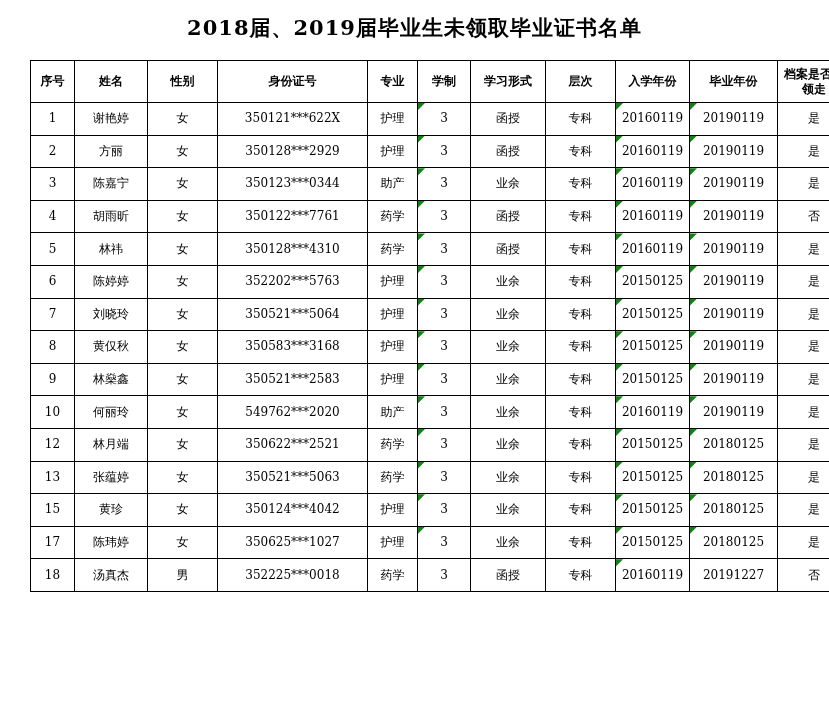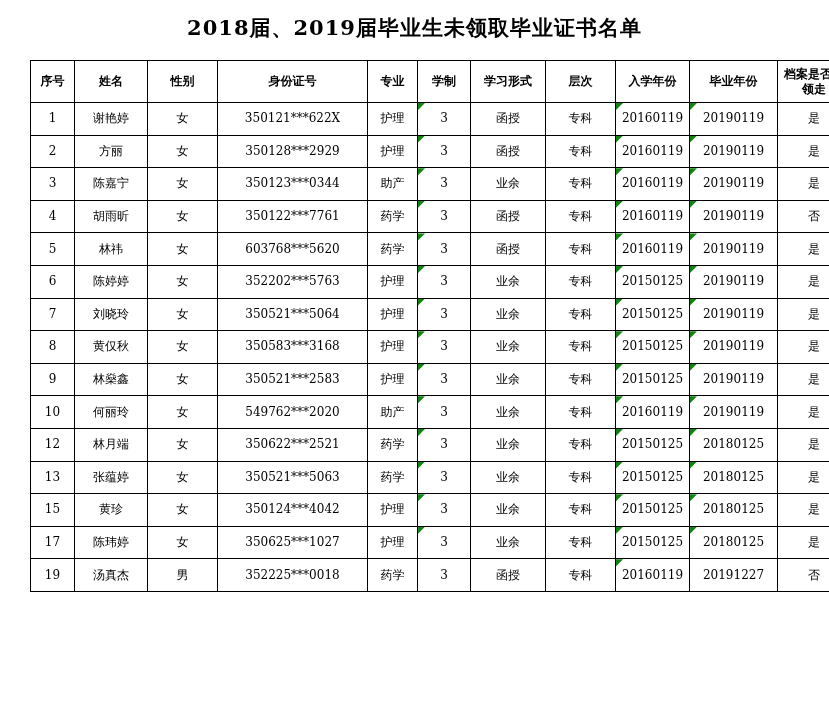--- a/index.html
+++ b/index.html
@@ -138,21 +138,21 @@
         <td>函授</td>
         <td>专科</td>
         <td>20160119<div class="flag" style="background: rgb(18, 131, 18);"></div></td>
         <td>20190119<div class="flag" style="background: rgb(18, 131, 18);"></div></td>
         <td>否</td>
       </tr>
       <tr>
         <td>5</td>
         <td>林祎</td>
         <td>女</td>
-        <td>603768***5620</td>
+        <td>350128***4310</td>
         <td>药学</td>
         <td>3<div class="flag" style="background: rgb(18, 131, 18);"></div></td>
         <td>函授</td>
         <td>专科</td>
         <td>20160119<div class="flag" style="background: rgb(18, 131, 18);"></div></td>
         <td>20190119<div class="flag" style="background: rgb(18, 131, 18);"></div></td>
         <td>是</td>
       </tr>
       <tr>
         <td>6</td>
@@ -265,21 +265,21 @@
         <td>350625***1027</td>
         <td>护理</td>
         <td>3<div class="flag" style="background: rgb(18, 131, 18);"></div></td>
         <td>业余</td>
         <td>专科</td>
         <td>20150125<div class="flag" style="background: rgb(18, 131, 18);"></div></td>
         <td>20180125<div class="flag" style="background: rgb(18, 131, 18);"></div></td>
         <td>是</td>
       </tr>
       <tr>
-        <td>19</td>
+        <td>18</td>
         <td>汤真杰</td>
         <td>男</td>
         <td>352225***0018</td>
         <td>药学</td>
         <td>3</td>
         <td>函授</td>
         <td>专科</td>
         <td>20160119<div class="flag" style="background: rgb(18, 131, 18);"></div></td>
         <td>20191227</td>
         <td>否</td>

